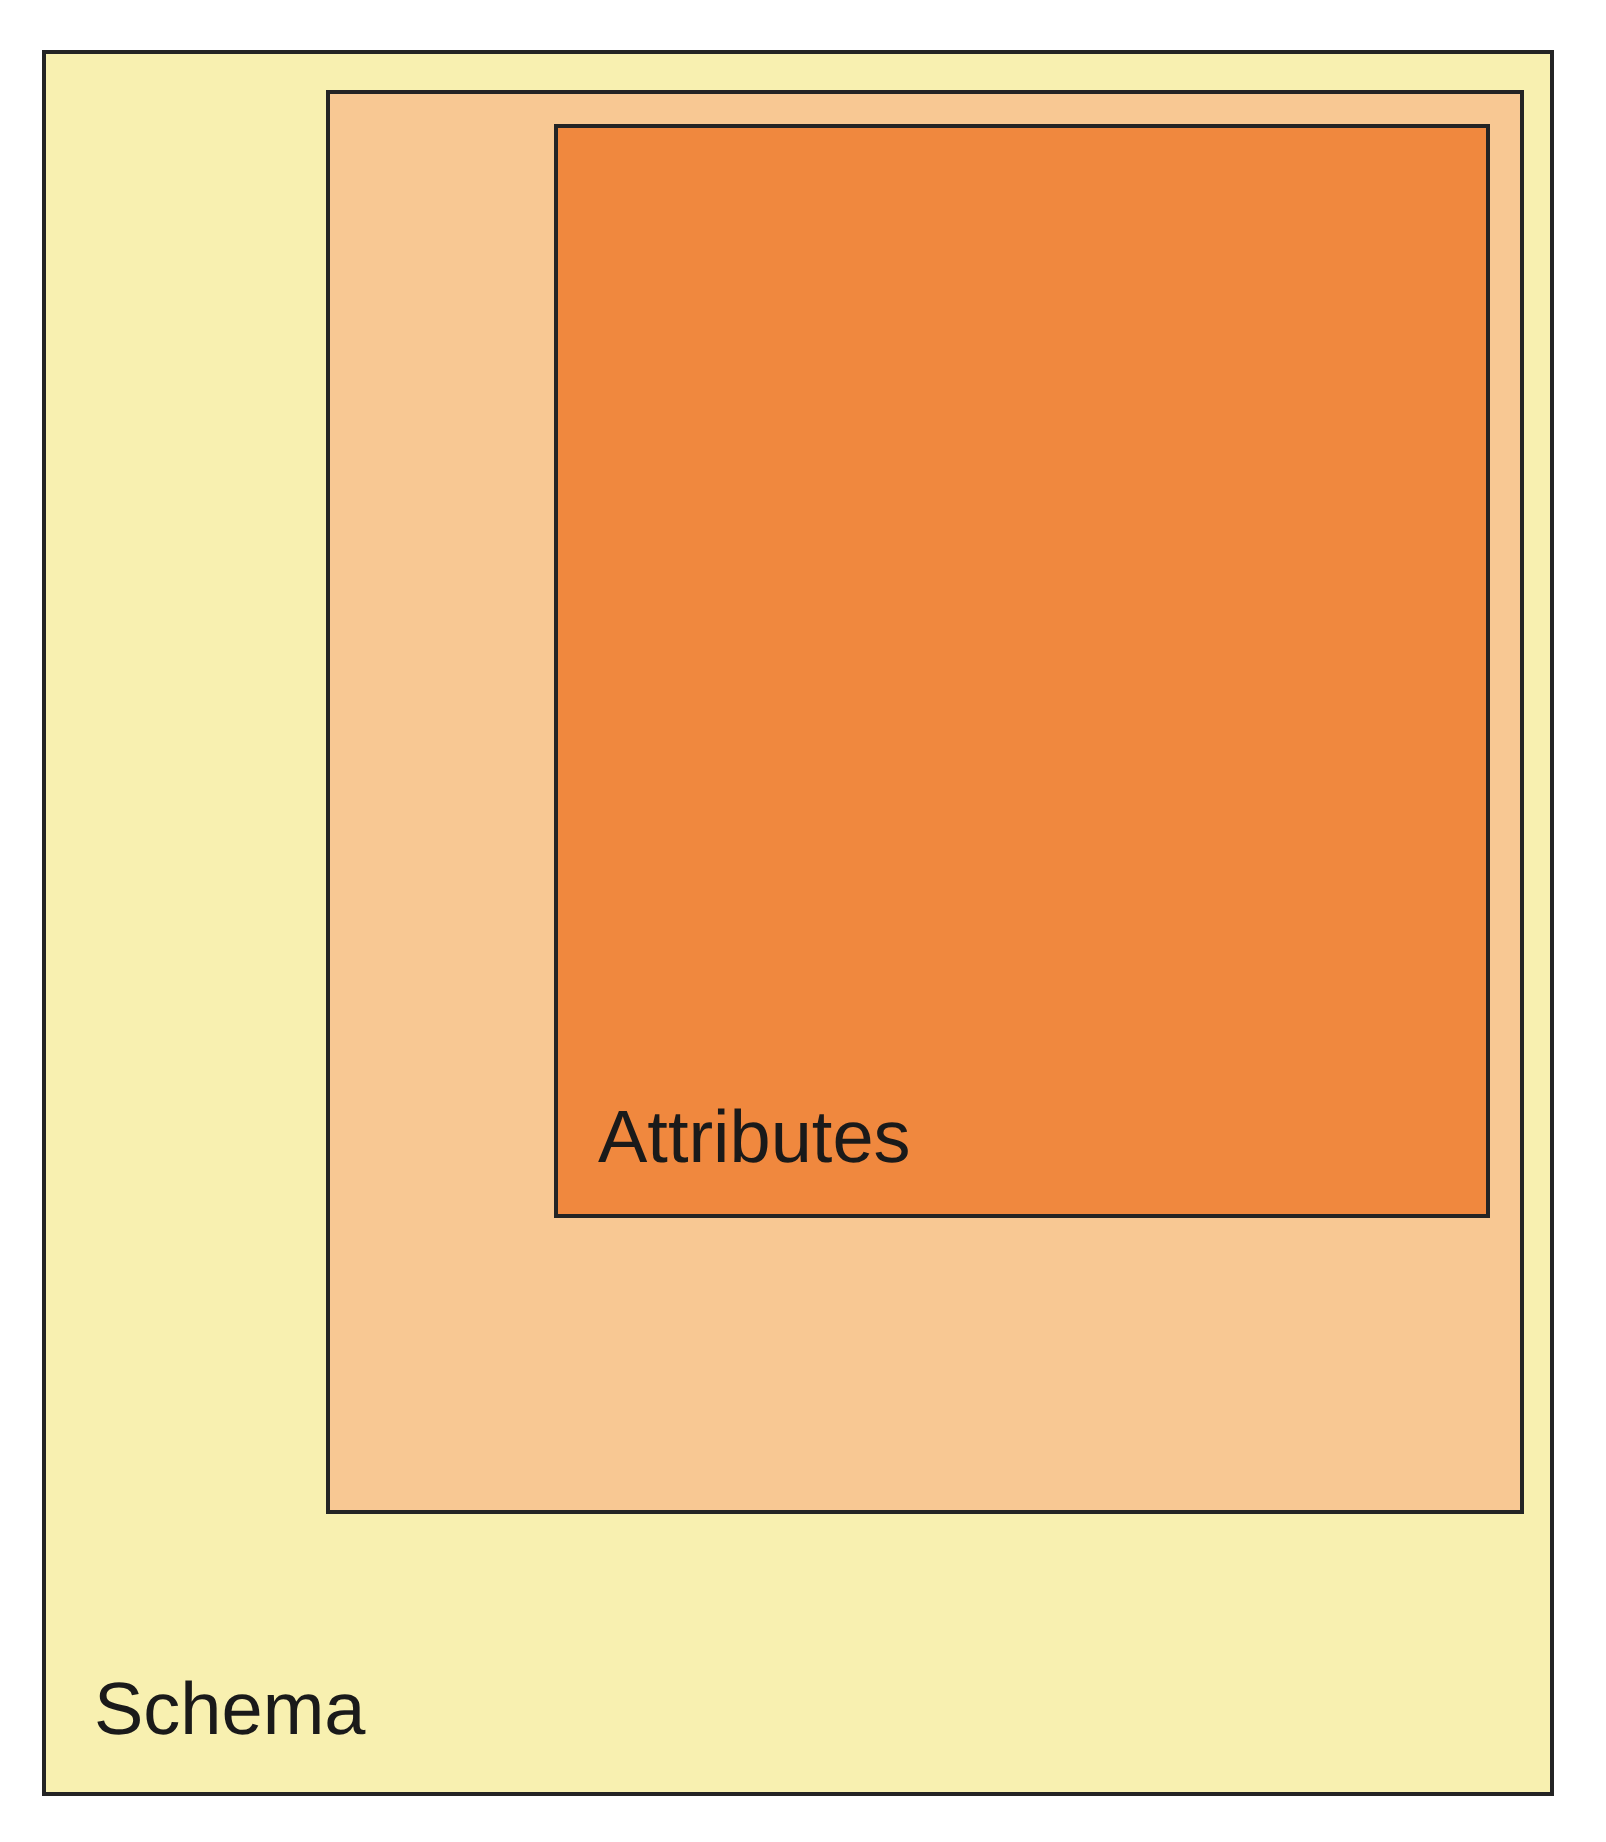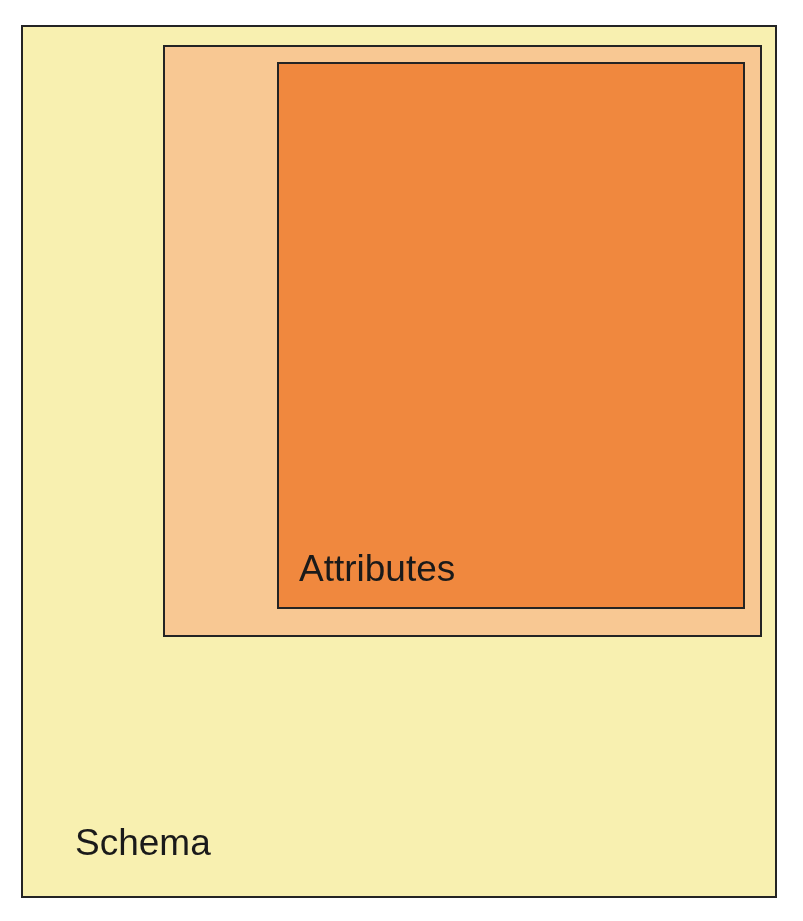--- a/index.html
+++ b/index.html
@@ -31,21 +31,21 @@
     top: 25px;
     width: 756px;
     height: 873px;
     background: #f8f0b0;
   }
   
   #box-object-class {
     left: 140px;
     top: 18px;
     width: 599px;
-    height: 592px;
+    height: 712px;
     background: #f8c893;
   }
   
   #box-attributes {
     left: 112px;
     top: 15px;
     width: 468px;
     height: 547px;
     background: #f0883e;
   }
@@ -54,22 +54,21 @@
     font-family: "Liberation Sans", sans-serif;
     font-size: 37px;
     font-weight: 400;
     line-height: 1;
     color: #1a1a1a;
     white-space: nowrap;
     letter-spacing: 0px;
   }
   #label-schema {
     left: 24px;
-    bottom: 35px;
-    margin-left: 28px;
+    bottom: 23px;
   }
   #label-object-class {
     left: 24px;
     bottom: 19px;
   }
   #label-attributes {
     left: 20px;
     bottom: 20px;
   }
 </style>

